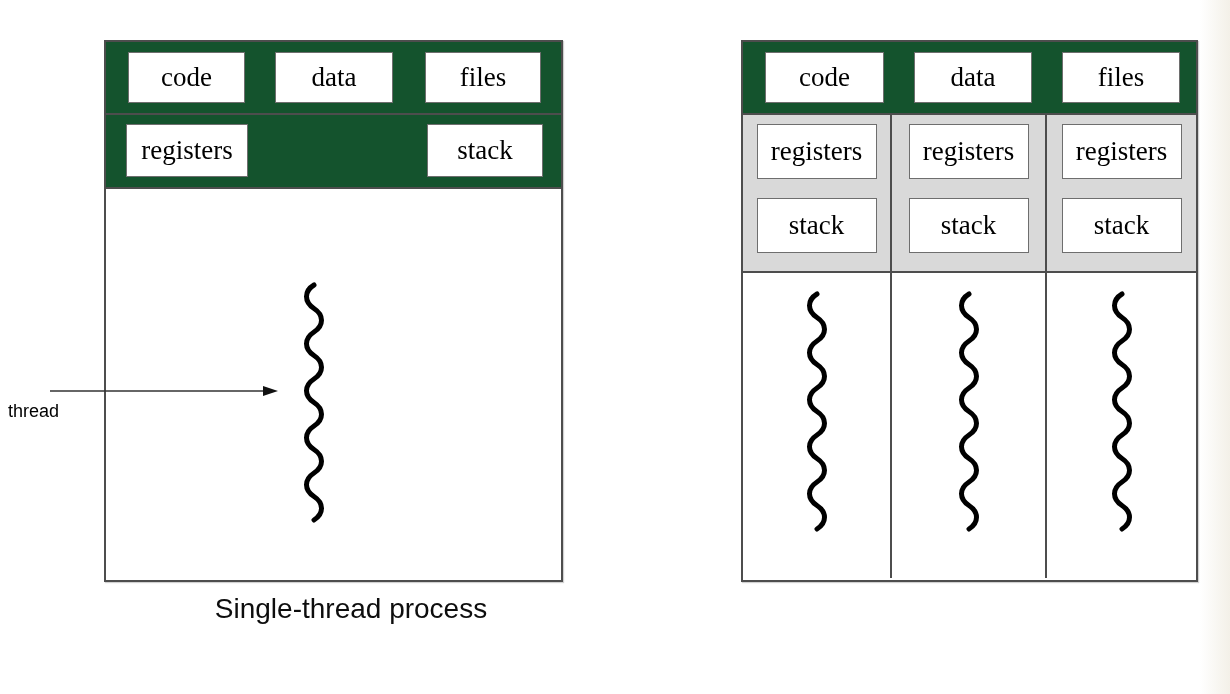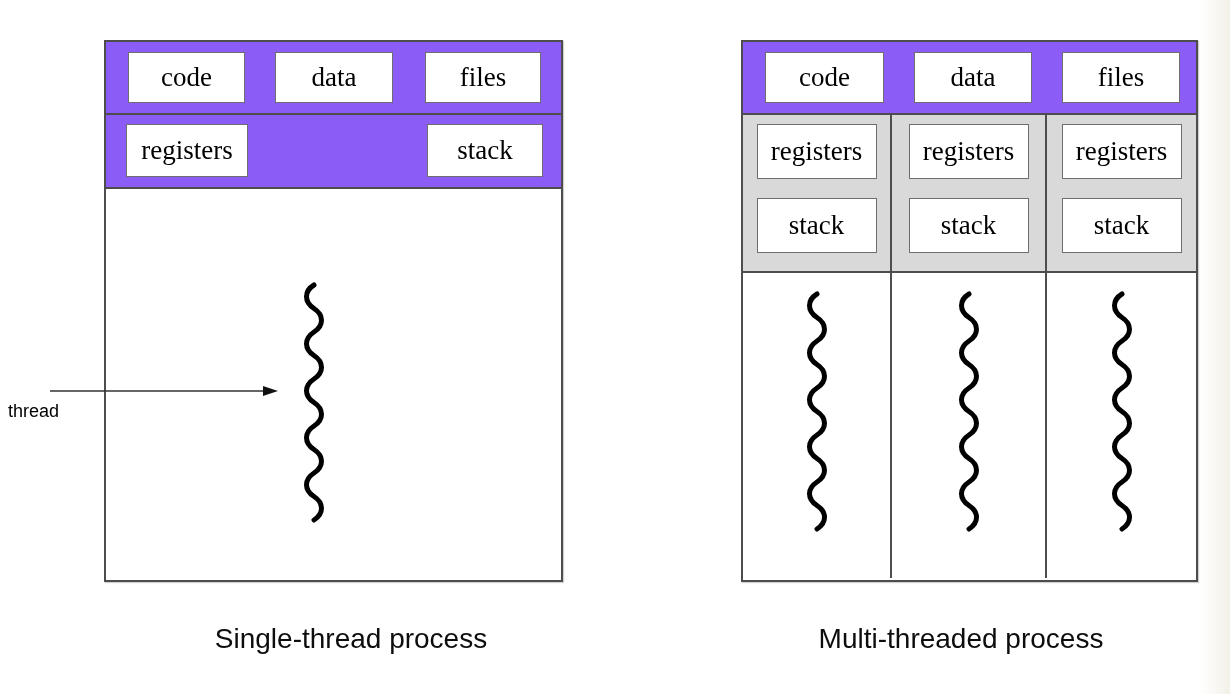--- a/index.html
+++ b/index.html
@@ -20,21 +20,21 @@
   .proc-box {
     position: absolute;
     background: #ffffff;
     border: 2px solid #4d4d4d;
     box-shadow: 1px 1px 1px rgba(0,0,0,0.18);
   }
   .proc-left  { left: 104px; top: 40px; width: 459px; height: 542px; }
   .proc-right { left: 741px; top: 40px; width: 457px; height: 542px; }
 
   .band {
-    background: #8b5cf6;
+    background: #14532d;
     border-bottom: 2px solid #4d4d4d;
     position: relative;
     width: 100%;
   }
   .band-row1 { height: 73px; display: flex; align-items: center; }
   .band-row2 { height: 74px; }
 
   
   .lbl-box {
     position: absolute;
@@ -78,21 +78,21 @@
   
   .squiggle-left { position: absolute; left: 195px; top: 240px; }
   .thread-arrow  { position: absolute; left: 50px; top: 384px; z-index: 5; }
   .thread-label  {
     position: absolute; left: 8px; top: 402px;
     font-size: 18px; color: #000000; line-height: 1.1;
   }
 
   
   .caption {
-    position: absolute; top: 623px; width: 340px;
+    position: absolute; top: 593px; width: 340px;
     text-align: center; font-size: 28px; color: #0d0d0d;
   }
   .caption-left  { left: 181px; }
   .caption-right { left: 791px; }
 </style>
 </head>
 <body>
 
 <div class="page">
   <div class="right-strip"></div>
@@ -187,14 +187,13 @@
         <div class="col-white">
           <svg width="26" height="241" viewBox="0 0 26 241">
             <path d="M13,3 c-10,6 -10,17 0,23.5 c10,6.5 10,17 0,23.5 c-10,6.5 -10,17 0,23.5 c10,6.5 10,17 0,23.5 c-10,6.5 -10,17 0,23.5 c10,6.5 10,17 0,23.5 c-10,6.5 -10,17 0,23.5 c10,6.5 10,17 0,23.5 c-10,6.5 -10,17 0,23.5 c10,6.5 10,17 0,23.5" fill="none" stroke="#000000" stroke-width="5" stroke-linecap="round"></path>
           </svg>
         </div>
       </div>
     </div>
   </div>
 
   <div class="caption caption-left">Single-thread process</div>
-  <div class="caption caption-right">Multi-threaded process</div>
 </div>
 
 </body></html>

